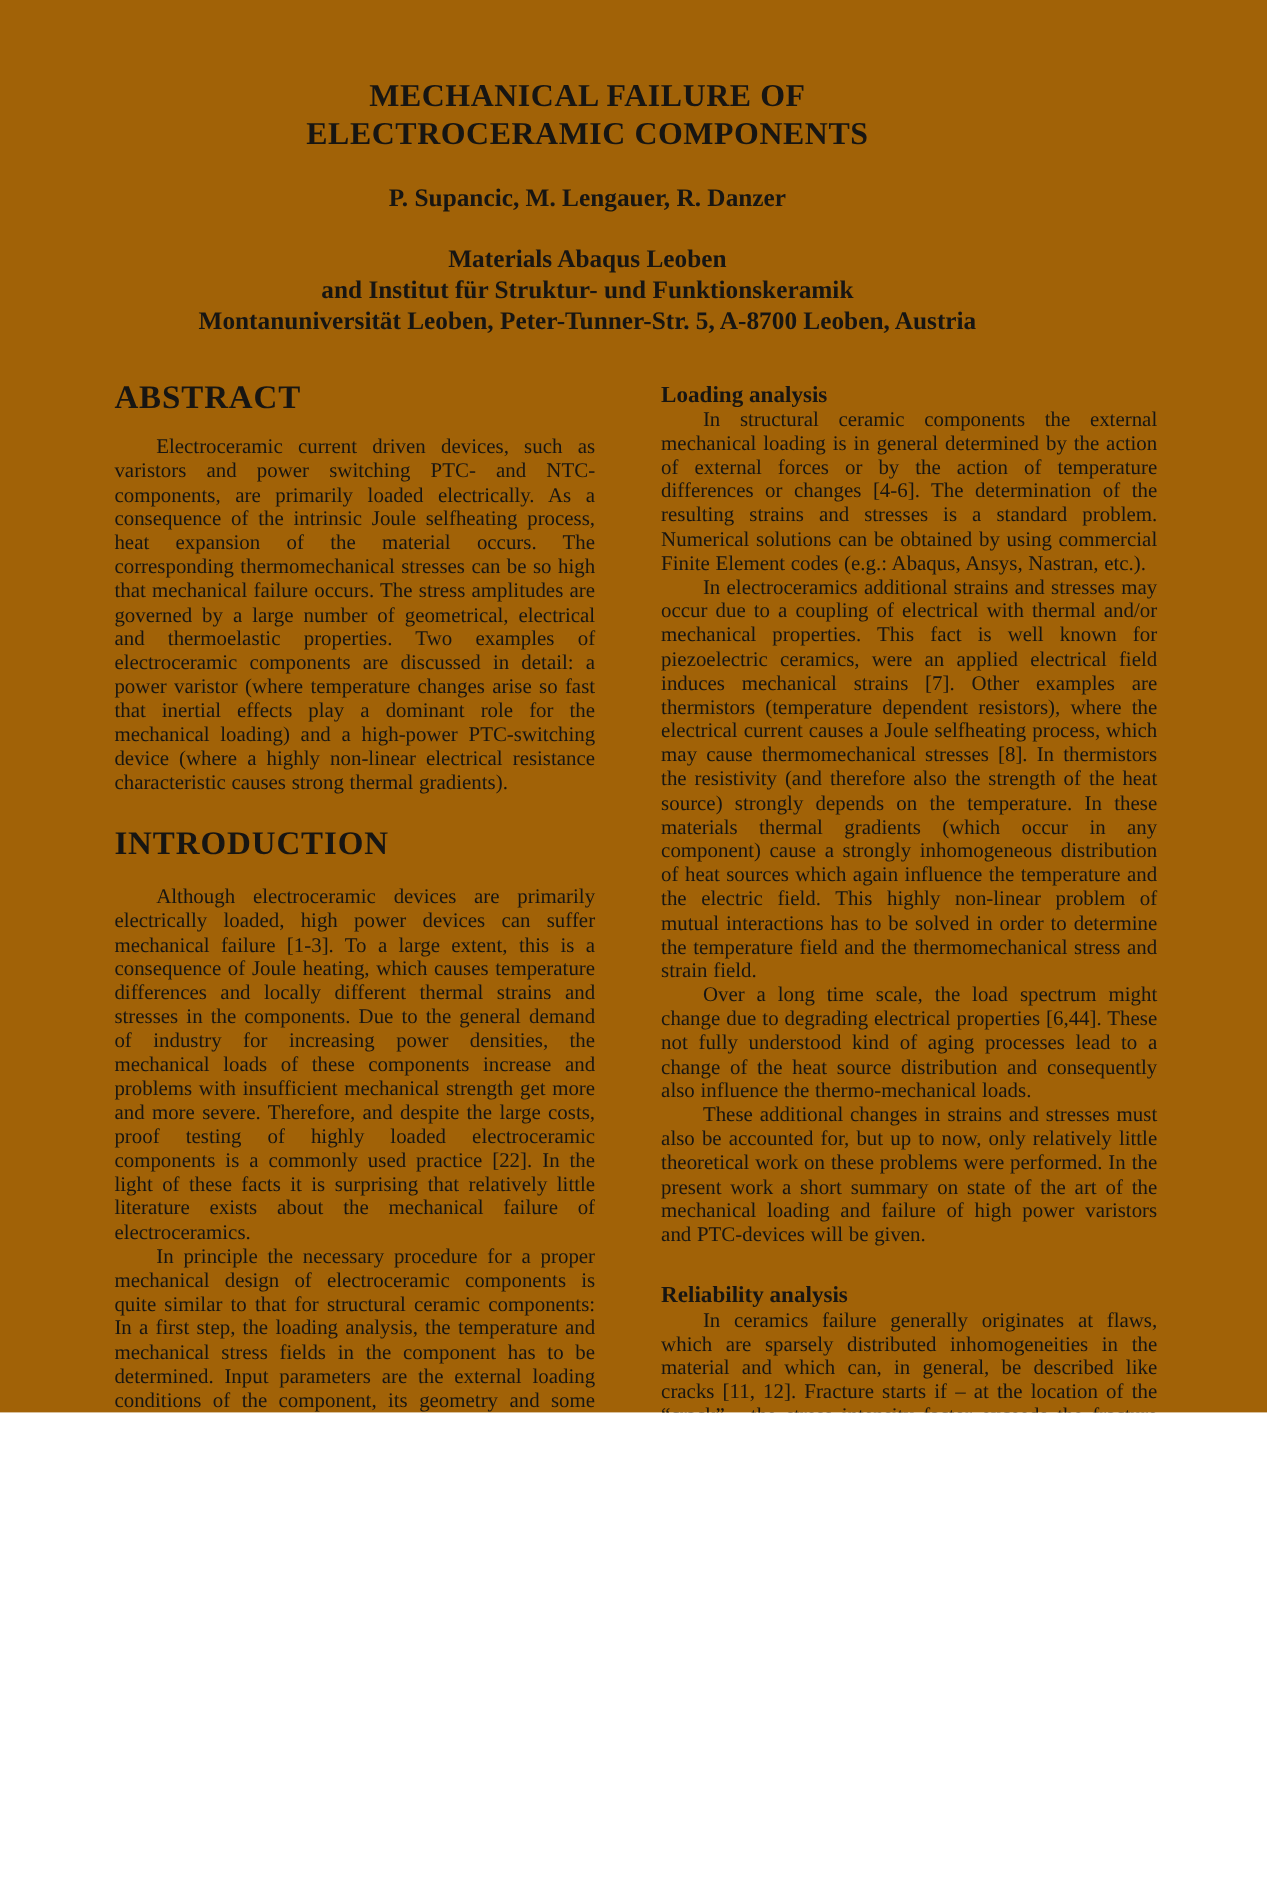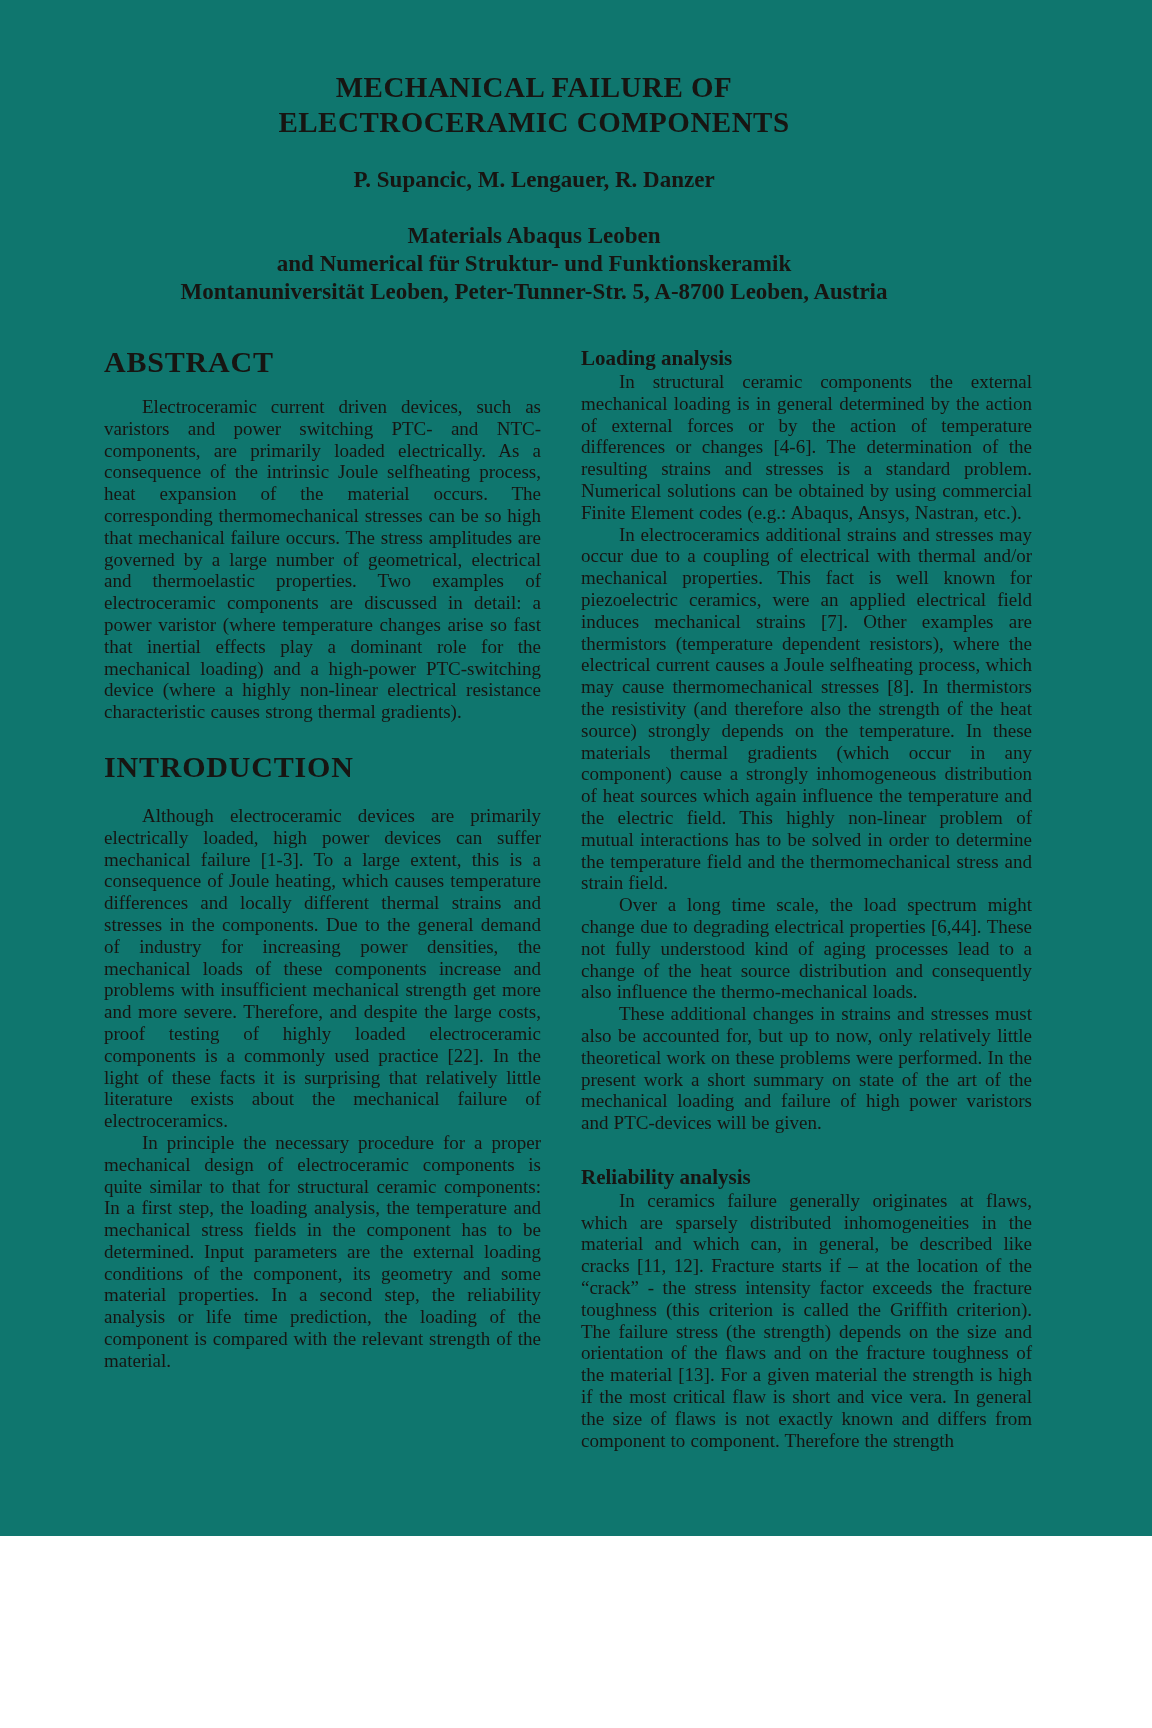--- a/index.html
+++ b/index.html
@@ -3,22 +3,22 @@
 <meta charset="utf-8">
 <style>
   html, body { margin: 0; padding: 0; }
   body {
     width: 1152px; height: 1728px;
     background: #ffffff;
     font-family: "Liberation Serif", "DejaVu Serif", serif;
   }
   .page {
     position: relative;
-    width: 1152px; height: 1536px;
-    background: #0f766e;
+    width: 1152px; height: 1284px;
+    background: #a16207;
     color: #171512;
     overflow: hidden;
   }
   .paper-header {
     position: absolute;
     top: 70px; left: 88px; width: 892px;
     text-align: center;
   }
   .title {
     margin: 0;
@@ -37,21 +37,21 @@
   .affiliation {
     margin-top: 29px;
     font-size: 23px;
     font-weight: bold;
     line-height: 28px;
   }
   .columns {
     position: absolute;
     top: 346px; left: 104px;
     display: flex;
-    gap: 40px;
+    gap: 60px;
   }
   .col-left { width: 437px; }
   .col-right { width: 451px; }
   .section-heading {
     margin: 0 0 18px 0;
     font-size: 30px;
     line-height: 32px;
     font-weight: bold;
     letter-spacing: 0.8px;
   }
@@ -86,21 +86,21 @@
 <div class="page">
 
   <header class="paper-header">
     <h1 class="title">
       <span class="title-line">MECHANICAL FAILURE OF</span>
       <span class="title-line">ELECTROCERAMIC COMPONENTS</span>
     </h1>
     <div class="authors">P. Supancic, M. Lengauer, R. Danzer</div>
     <div class="affiliation">
       <div>Materials Abaqus Leoben</div>
-      <div>and Numerical für Struktur- und Funktionskeramik</div>
+      <div>and Institut für Struktur- und Funktionskeramik</div>
       <div>Montanuniversität Leoben, Peter-Tunner-Str. 5, A-8700 Leoben, Austria</div>
     </div>
   </header>
 
   <div class="columns">
 
     <section class="col col-left">
       <h2 class="section-heading">ABSTRACT</h2>
       <p class="body-para">Electroceramic current driven devices, such as varistors and power switching PTC- and NTC-components, are primarily loaded electrically. As a consequence of the intrinsic Joule selfheating process, heat expansion of the material occurs. The corresponding thermomechanical stresses can be so high that mechanical failure occurs. The stress amplitudes are governed by a large number of geometrical, electrical and thermoelastic properties. Two examples of electroceramic components are discussed in detail: a power varistor (where temperature changes arise so fast that inertial effects play a dominant role for the mechanical loading) and a high-power PTC-switching device (where a highly non-linear electrical resistance characteristic causes strong thermal gradients).</p>
       <h2 class="section-heading intro">INTRODUCTION</h2>

